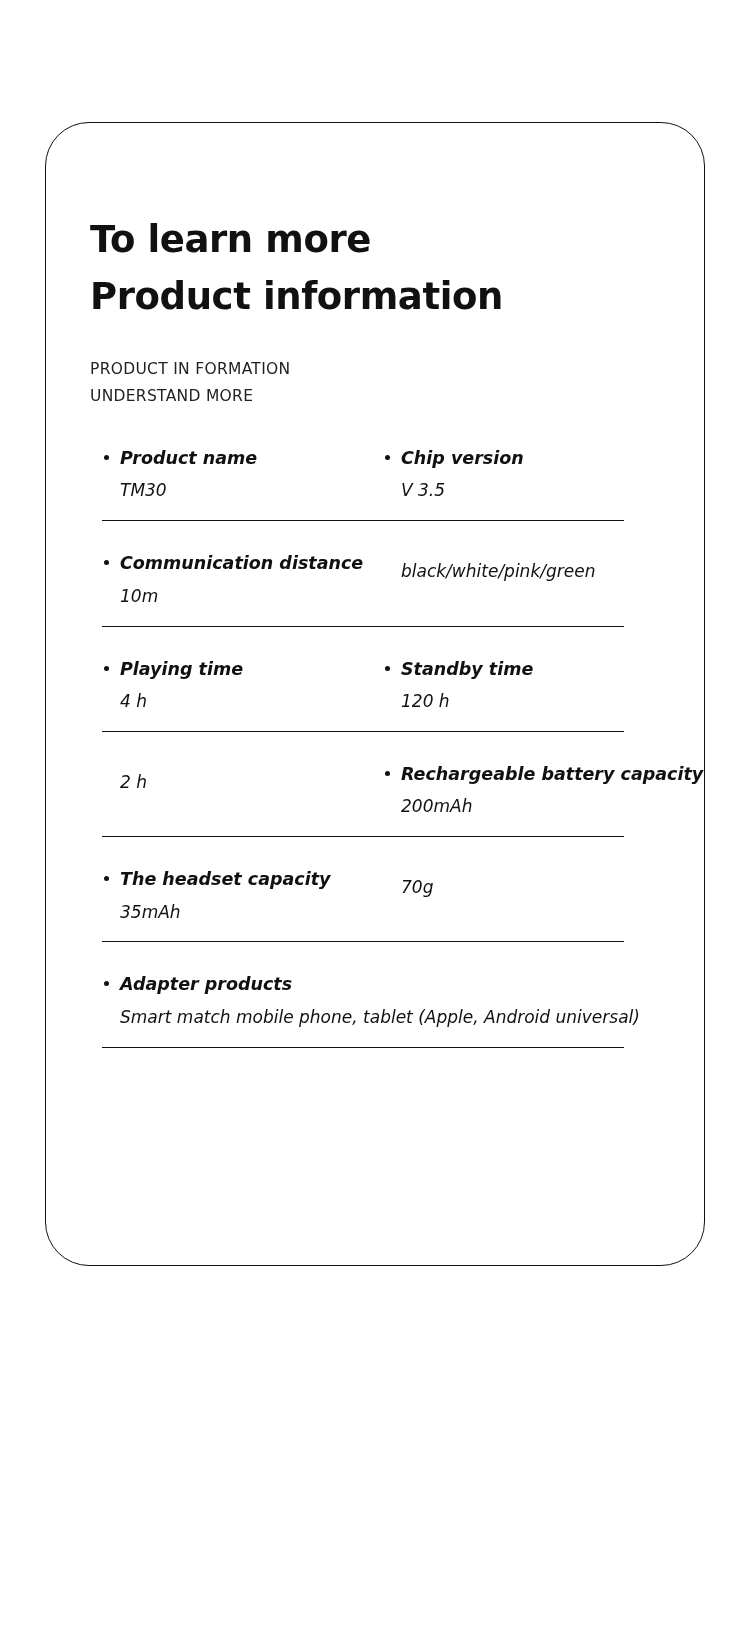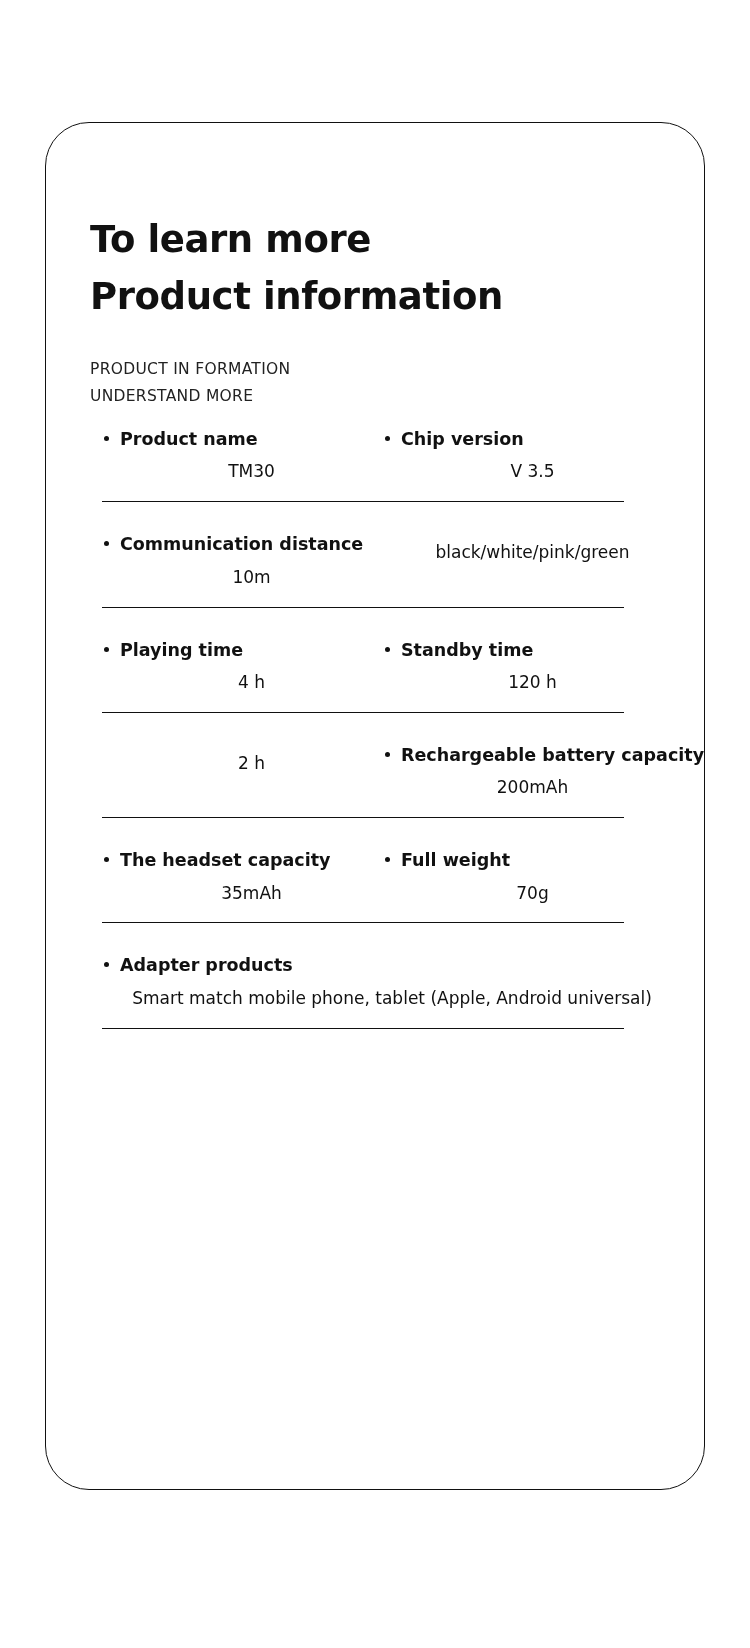--- a/index.html
+++ b/index.html
@@ -13,21 +13,21 @@
     font-family: "DejaVu Sans", sans-serif;
     color: #111111;
     position: relative;
     overflow: hidden;
   }
   .card {
     position: absolute;
     left: 45px;
     top: 122px;
     width: 660px;
-    height: 1368px;
+    height: 1144px;
     box-sizing: border-box;
     border: 1.5px solid #111111;
     border-radius: 44px;
     background: #ffffff;
   }
   .inner {
     position: absolute;
     left: 44px;
     top: 88px;
     right: 40px;
@@ -41,22 +41,23 @@
     margin: 0;
   }
   .subtitle {
     margin-top: 30px;
     font-size: 15.5px;
     line-height: 1.75;
     color: #222222;
     letter-spacing: 0.3px;
   }
   .specs {
-    margin-top: 17px;
+    margin-top: 36px;
     padding-left: 12px;
+    font-style: italic;
   }
   .spec-row {
     position: relative;
     padding-bottom: 18px;
   }
   .spec-row + .spec-row {
     padding-top: 30px;
   }
   .spec-row::after {
     content: "";
@@ -98,21 +99,20 @@
     background: #111111;
   }
   .value {
     margin-top: 9px;
     font-size: 17px;
     font-weight: 400;
     color: #111111;
     padding-left: 18px;
     line-height: 1.4;
     white-space: nowrap;
-    text-align: center;
   }
 </style>
 </head>
 <body>
 
 <div class="card">
   <div class="inner">
 
     <h1 class="title">
       <span>To learn more</span><br>
@@ -176,21 +176,20 @@
         </div>
       </div>
 
       <div class="spec-row">
         <div class="cols">
           <div class="col">
             <div class="label"><span class="dot"></span><span>The headset capacity</span></div>
             <div class="value">35mAh</div>
           </div>
           <div class="col">
-            <div class="label"><span class="dot"></span><span>Full weight</span></div>
             <div class="value">70g</div>
           </div>
         </div>
       </div>
 
 
       <div class="spec-row">
         <div class="cols">
           <div class="col wide">
             <div class="label"><span class="dot"></span><span>Adapter products</span></div>

